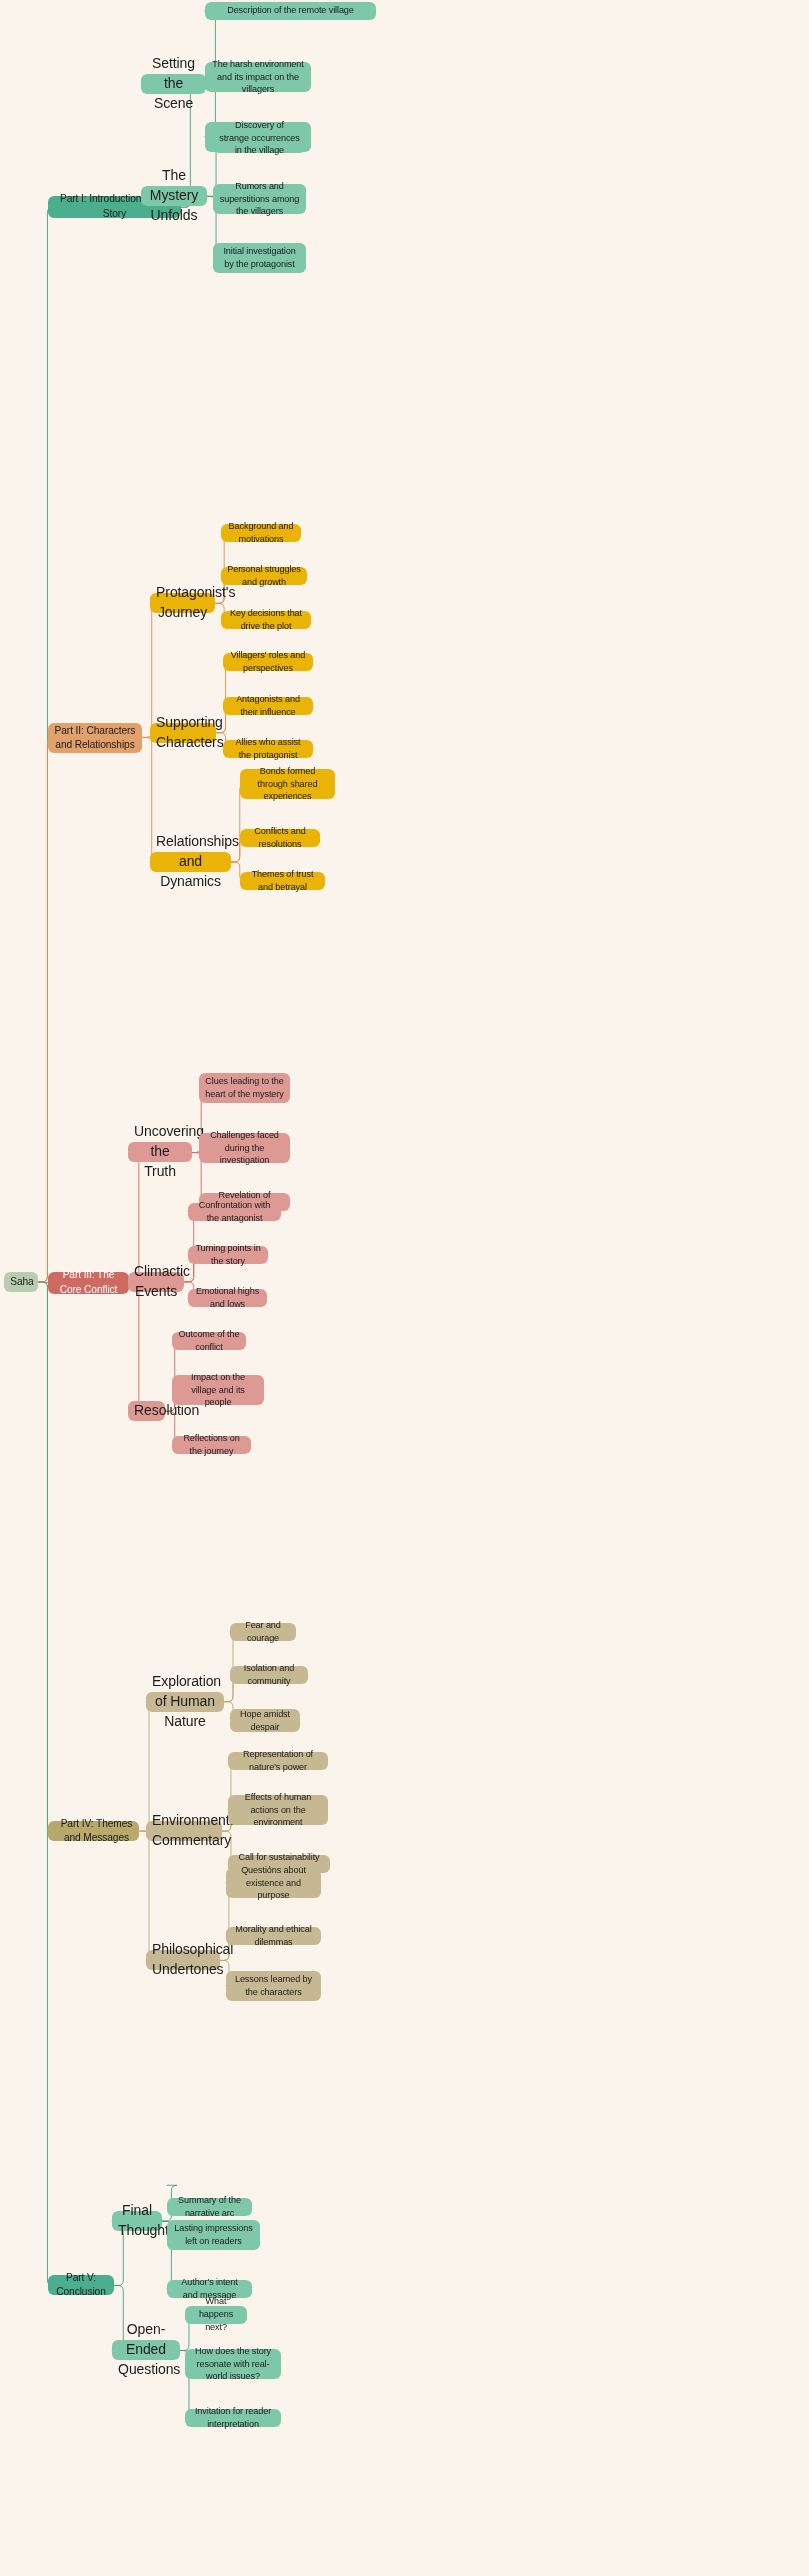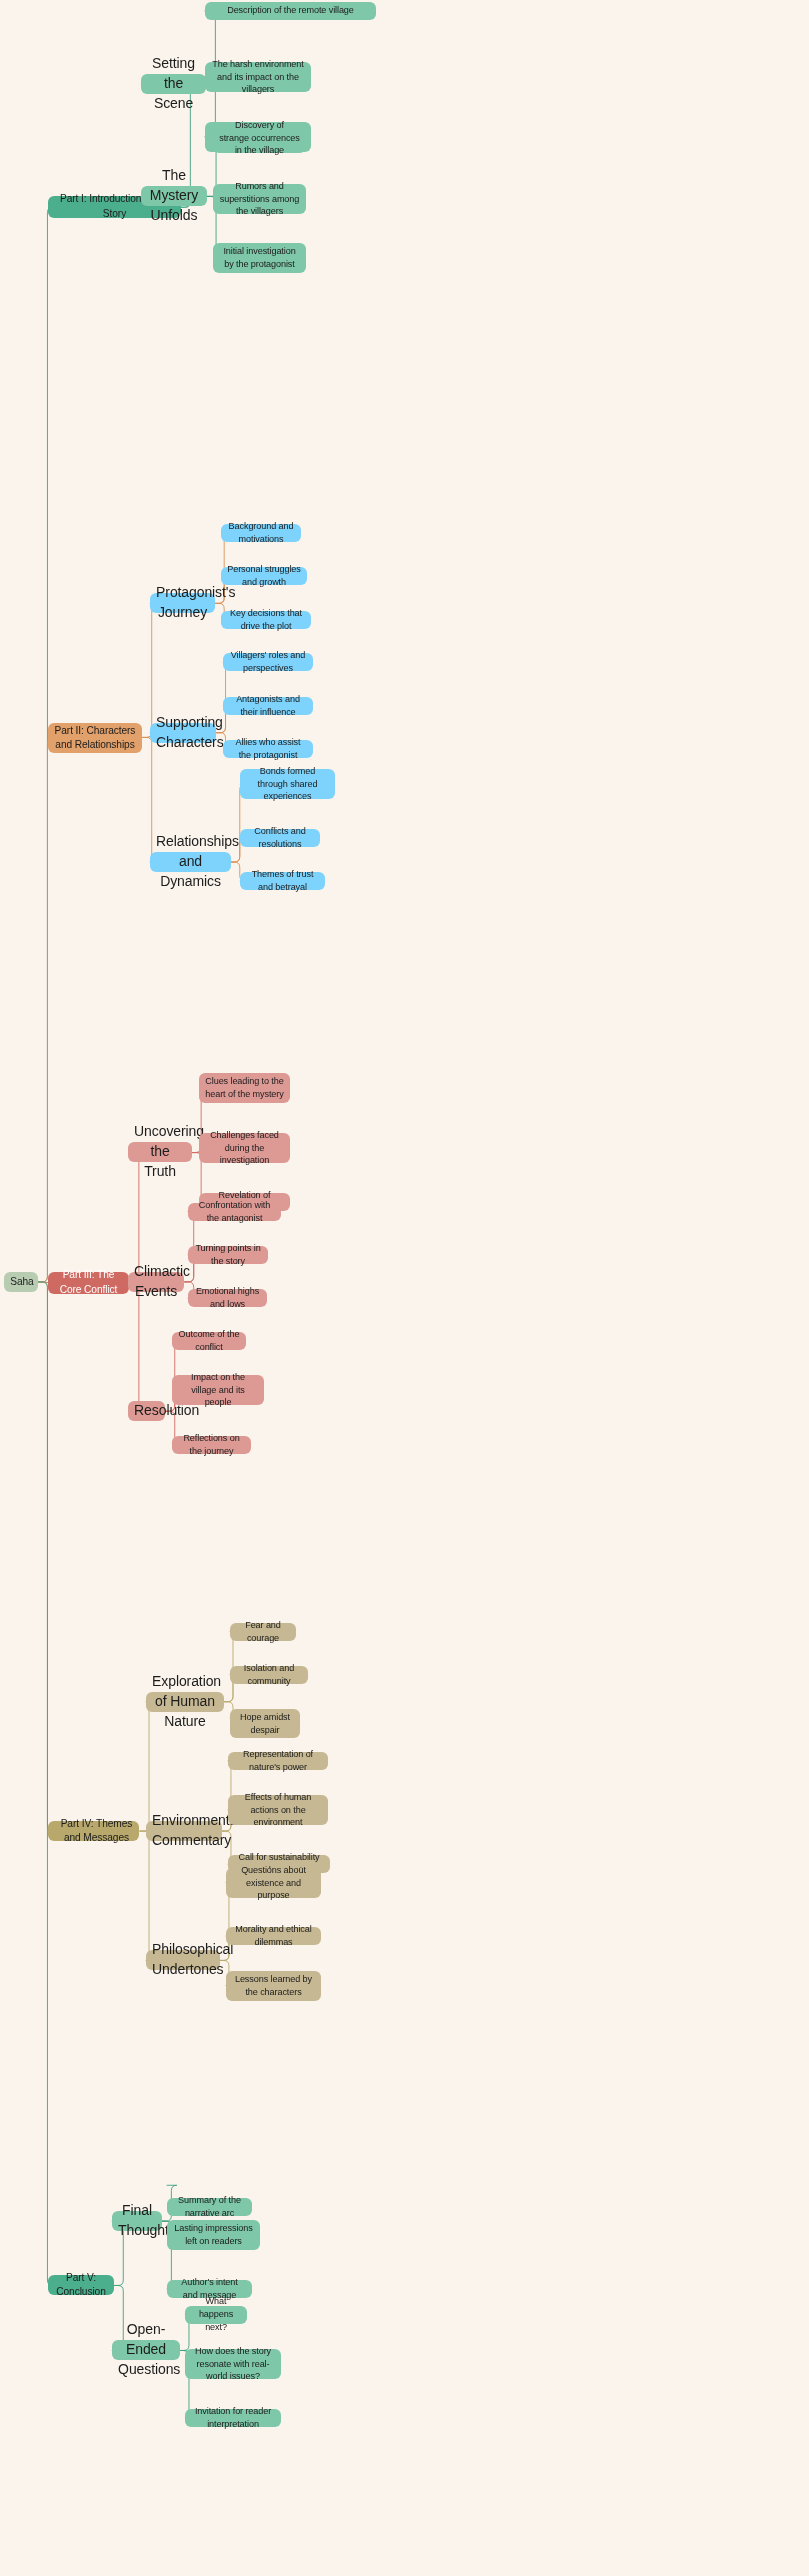--- a/index.html
+++ b/index.html
@@ -38,21 +38,21 @@
   .node .lbl { display: block; width: 100%; }
   
   .root      { background: #b7ccb0; font-size: 10.2px; }
   .lv1       { font-size: 10.2px; }
   .lv1.white { color: #ffffff; }
   .lv2       { font-size: 14px; }
   .lv3       { font-size: 9.1px; }
   .g-main   { background: #4bae8c; }
   .g-sub    { background: #7ec7a9; }
   .o-main   { background: #e2a06a; }
-  .o-sub    { background: #7dd3fc; }
+  .o-sub    { background: #eab308; }
   .r-main   { background: #cf6a62; }
   .r-sub    { background: #dd9a95; }
   .y-main   { background: #b8a86c; padding-left: 12px; }
   .y-sub    { background: #c6b893; }
 </style>
 </head>
 <body>
 
 <div id="canvas">
   <svg id="links" viewBox="0 0 1196 3804" width="810" height="2576">
@@ -227,21 +227,21 @@
     </div>
     <div class="node lv2 y-sub" style="left: 146px; top: 1692px; width: 78px; height: 20.3px;">
       <span class="lbl">Exploration of Human Nature</span>
     </div>
     <div class="node lv3 y-sub" style="left: 230px; top: 1623px; width: 66px; height: 17.6px;">
       <span class="lbl">Fear and courage</span>
     </div>
     <div class="node lv3 y-sub" style="left: 230px; top: 1666px; width: 78px; height: 17.6px;">
       <span class="lbl">Isolation and community</span>
     </div>
-    <div class="node lv3 y-sub" style="left: 230px; top: 1709px; width: 70px; height: 29px;">
+    <div class="node lv3 y-sub" style="left: 230px; top: 1709px; width: 70px; height: 23px;">
       <span class="lbl">Hope amidst despair</span>
     </div>
     <div class="node lv2 y-sub" style="left: 146px; top: 1821px; width: 76px; height: 20.3px;">
       <span class="lbl">Environmental Commentary</span>
     </div>
     <div class="node lv3 y-sub" style="left: 228px; top: 1752px; width: 100px; height: 17.6px;">
       <span class="lbl">Representation of nature's power</span>
     </div>
     <div class="node lv3 y-sub" style="left: 228px; top: 1795px; width: 100px; height: 30px;">
       <span class="lbl">Effects of human actions on the environment</span>

